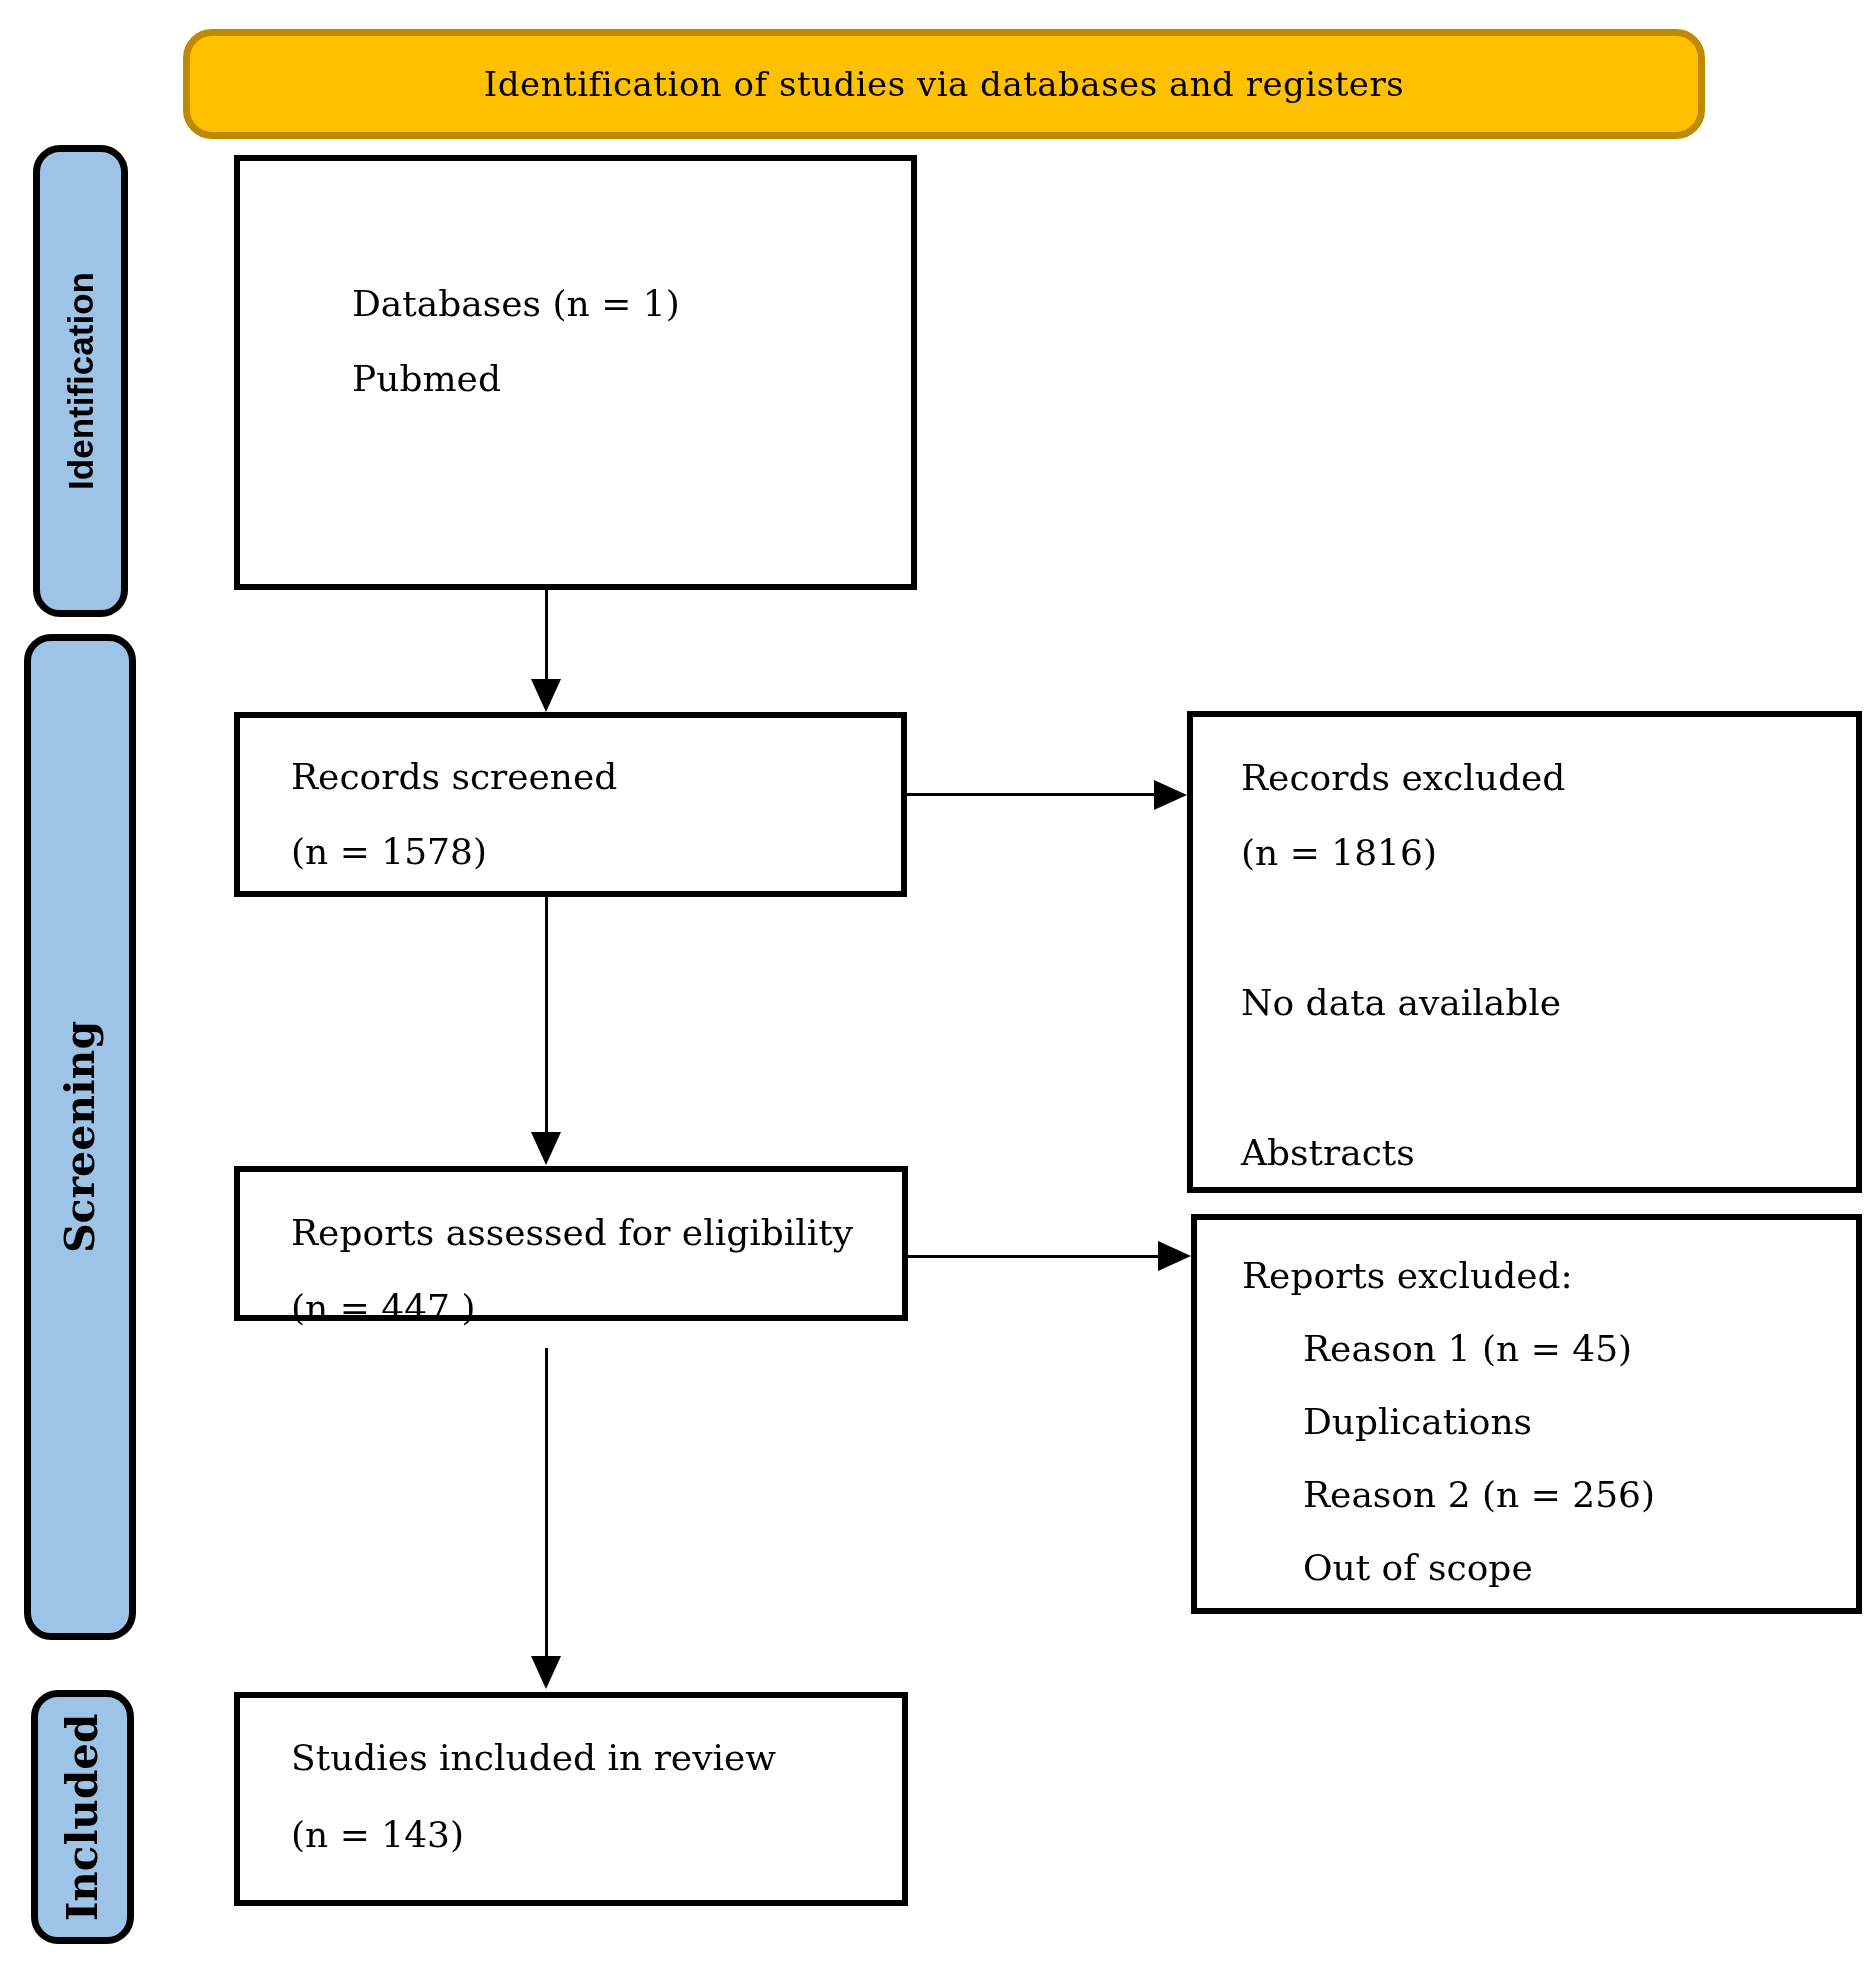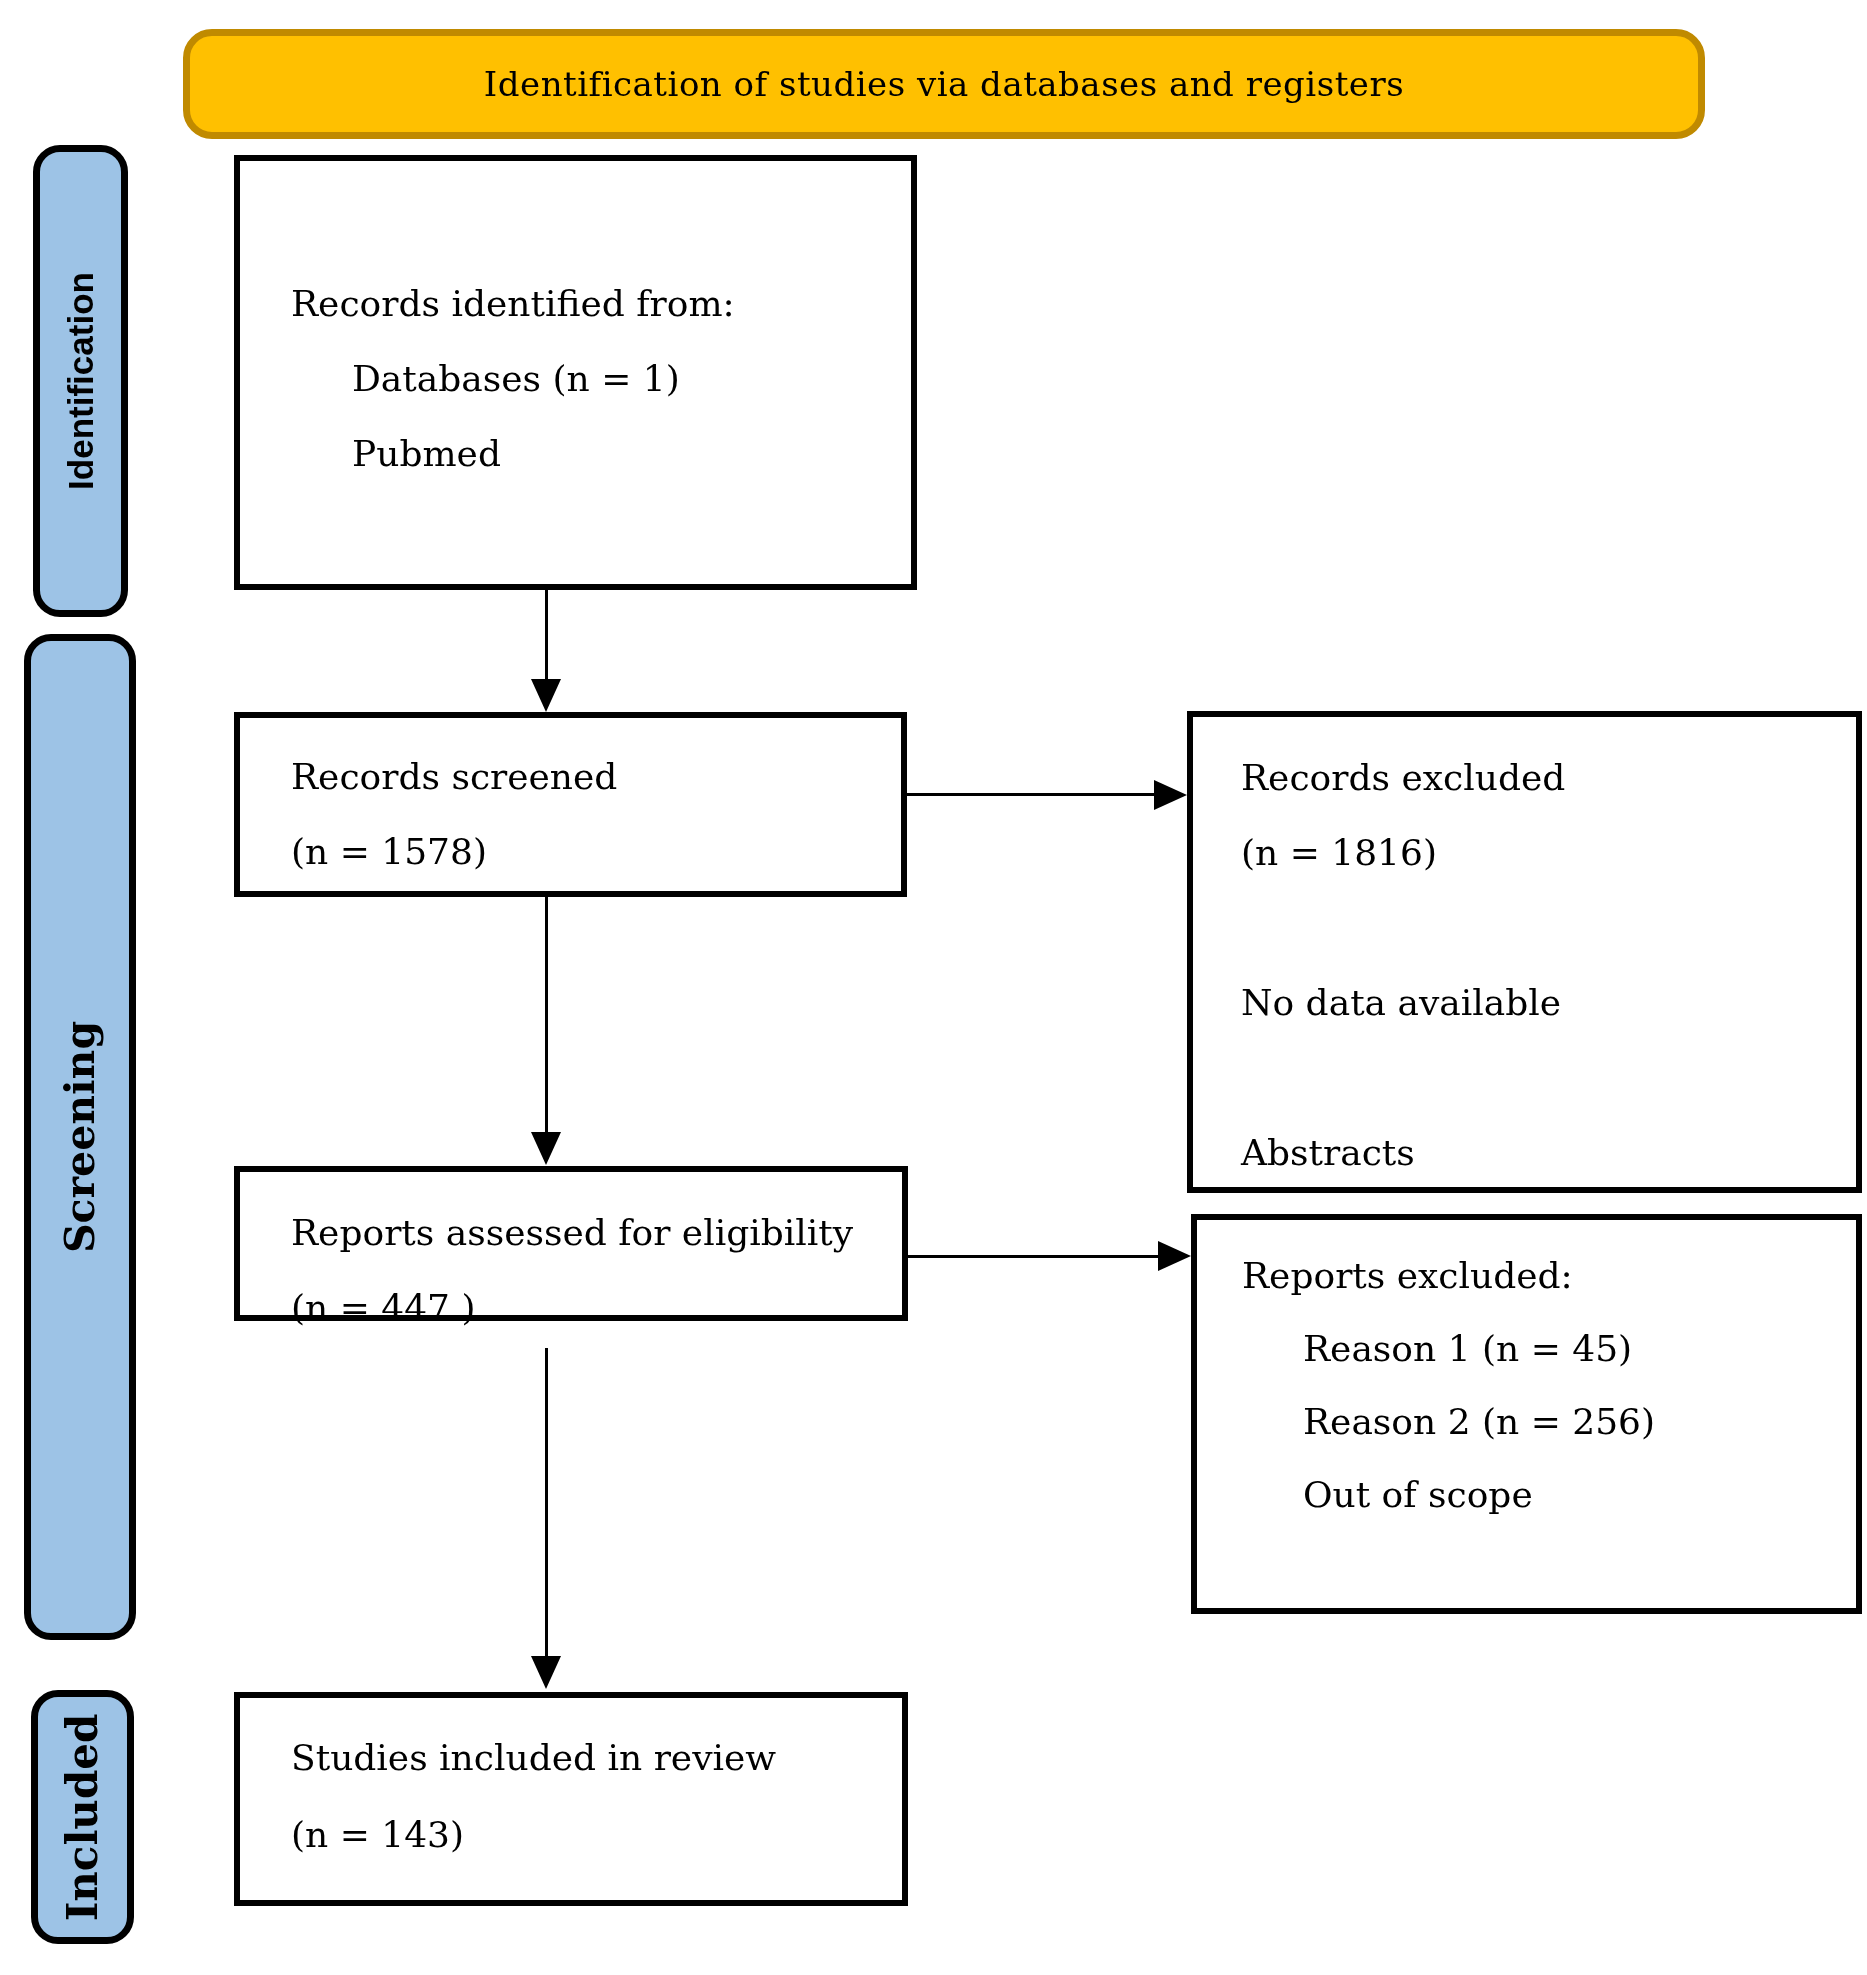--- a/index.html
+++ b/index.html
@@ -76,21 +76,20 @@
     <span class="v">Identification</span>
   </div>
   <div class="stage stage-screening">
     <span class="v">Screening</span>
   </div>
   <div class="stage stage-included">
     <span class="v">Included</span>
   </div>
 
   <div class="wbox b1">
-    <p>Records identified from:</p>
     <p class="ind">Databases (n = 1)</p>
     <p class="ind">Pubmed</p>
   </div>
 
   <div class="wbox b2">
     <p>Records screened</p>
     <p>(n = 1578)</p>
   </div>
 
   <div class="wbox b3">
@@ -101,20 +100,21 @@
   </div>
 
   <div class="wbox b4">
     <p>Reports assessed for eligibility</p>
     <p>(n = 447 )</p>
   </div>
 
   <div class="wbox b5">
     <p>Reports excluded:</p>
     <p class="ind">Reason 1 (n = 45)</p>
+    <p class="ind">Duplications</p>
     <p class="ind">Reason 2 (n = 256)</p>
     <p class="ind">Out of scope</p>
   </div>
 
   <div class="wbox b6">
     <p>Studies included in review</p>
     <p>(n = 143)</p>
   </div>
 
   <div class="cline" style="left:545px;top:589px;width:3.2px;height:92px;"></div>

